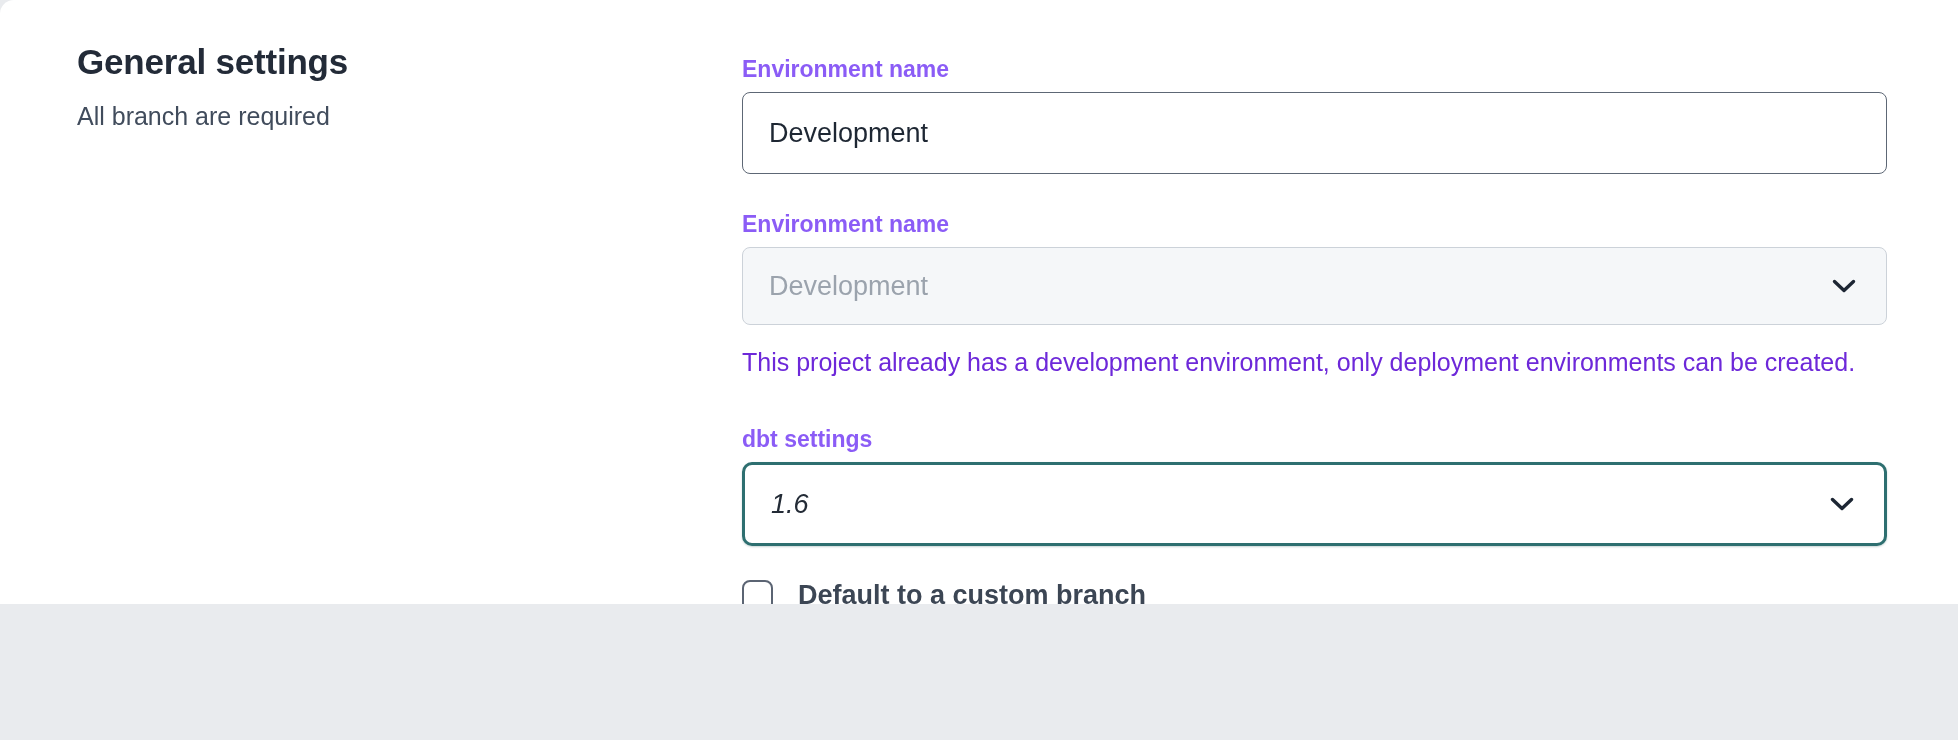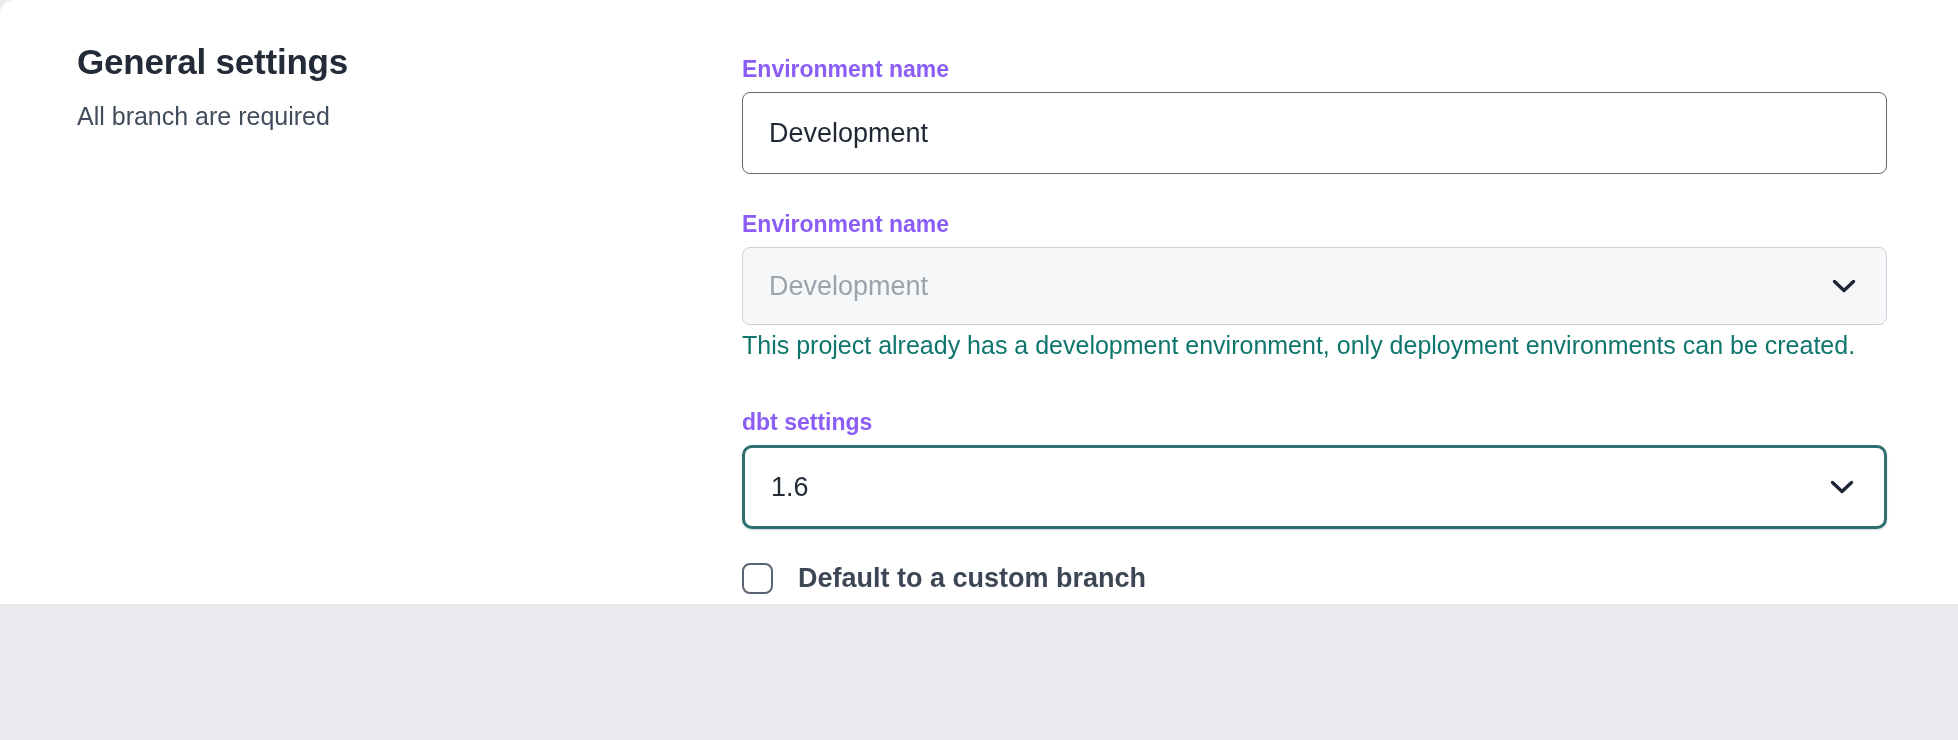--- a/index.html
+++ b/index.html
@@ -84,29 +84,31 @@
     font-size: 27px;
     color: #9ba3ad;
   }
   .select.focused {
     height: 84px;
     background: #ffffff;
     border: 3px solid #2e6f70;
     border-radius: 10px;
     color: #232b36;
     box-shadow: 0 1px 2px rgba(40,90,90,0.25);
+    font-style: italic;
   }
   .chevron {
     flex: 0 0 auto;
     display: block;
   }
   .help-text {
+    margin-top: 17px;
     font-size: 25px;
     line-height: 40px;
-    color: #0f766e;
+    color: #6d28d9;
   }
   .spacer-36 { height: 36px; }
   .spacer-43 { height: 43px; }
   .spacer-34 { height: 34px; }
 
   .checkbox-row {
     display: flex;
     align-items: flex-start;
   }
   .checkbox-box {

